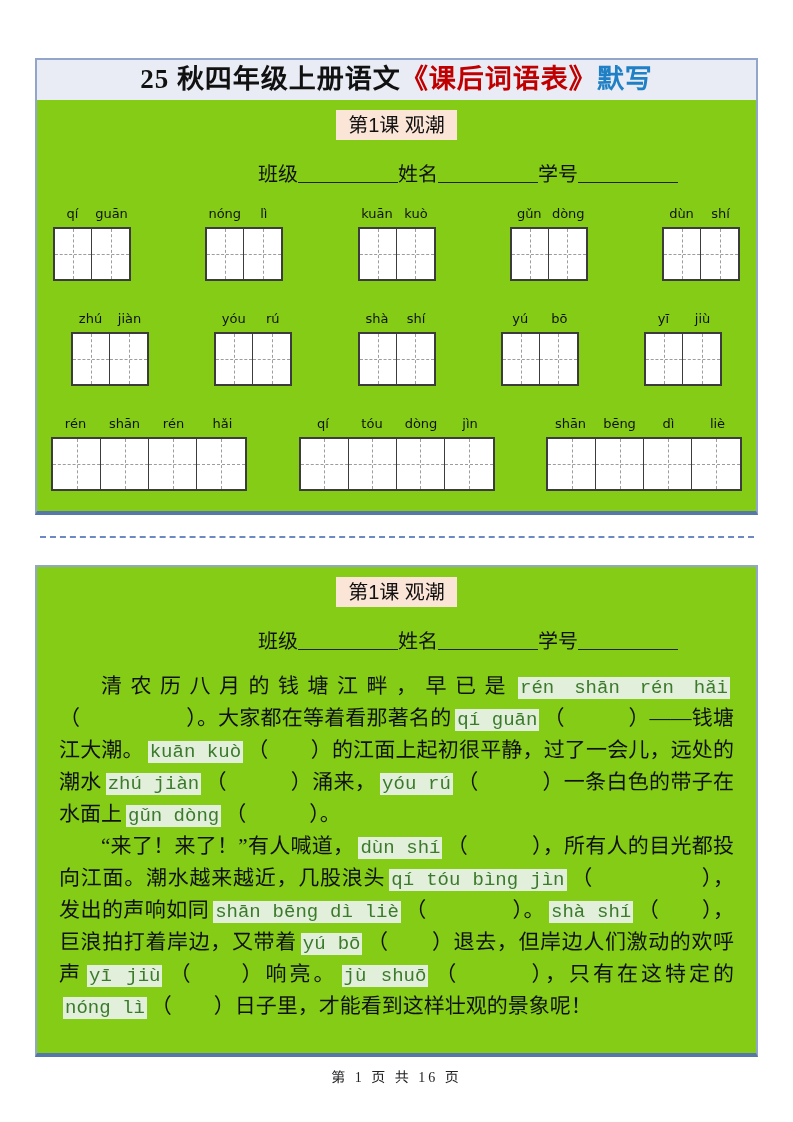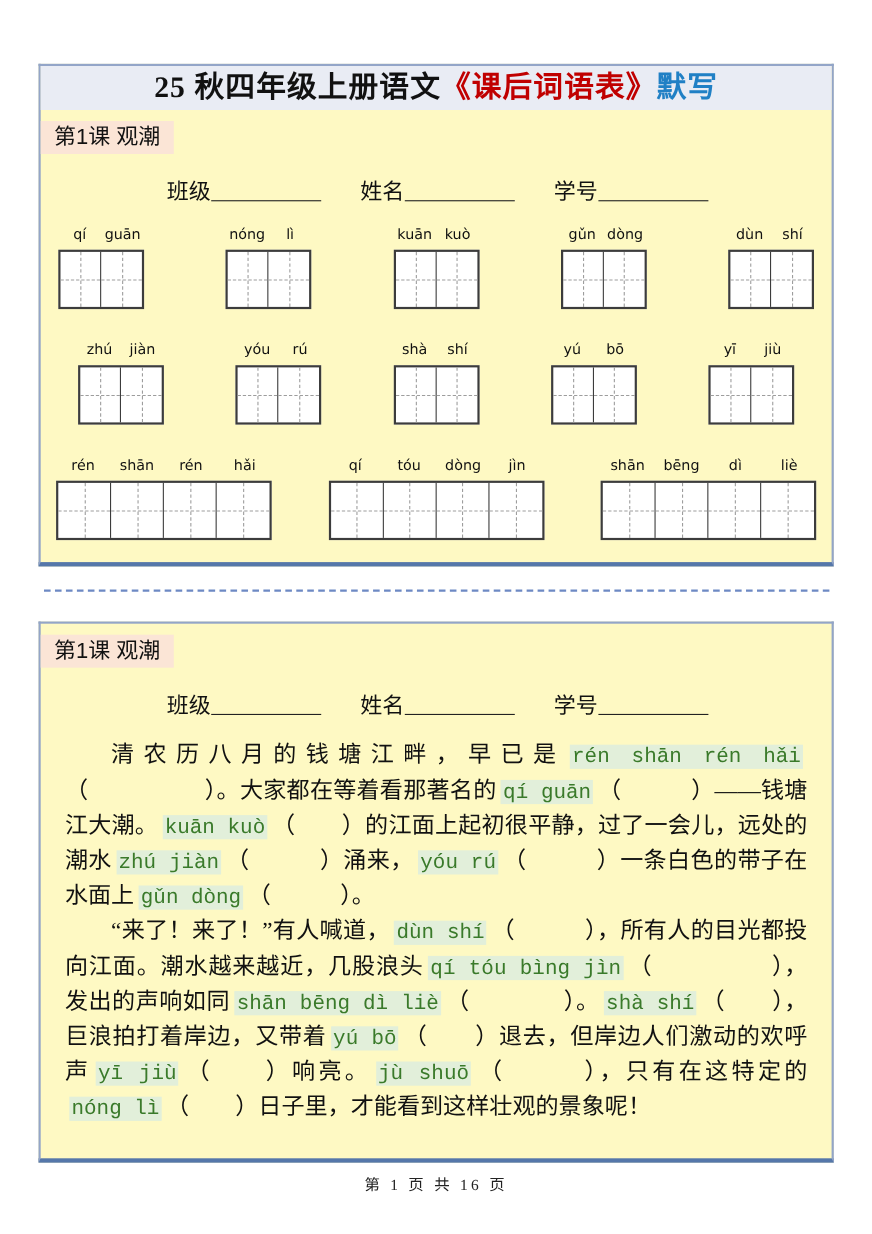--- a/index.html
+++ b/index.html
@@ -7,52 +7,52 @@
   body {
     width: 793px; height: 1122px;
     background: #ffffff;
     position: relative;
     font-family: "Liberation Serif", "DejaVu Serif", serif;
     color: #111;
   }
   .sheet {
     position: absolute;
     left: 35px; width: 723px;
-    background: #fef9c3;
+    background: #84cc16;
     border: 2px solid var(--box-border, #93a5c8);
     border-bottom: 4px solid var(--box-border-bottom, #5577aa);
   }
   #box1 { top: 58px;  height: 457px; }
   #box2 { top: 565px; height: 492px; }
   .separator {
     position: absolute; top: 536px; left: 40px; width: 714px;
     border-top: 2px dashed var(--separator-blue, #6d89c4);
   }
   .title-band {
     background: var(--band-bg, #e9ecf4);
     text-align: center;
     height: 40px; line-height: 38px;
     font-size: 27px; font-weight: bold;
     letter-spacing: 1px;
     white-space: nowrap;
   }
   .title-red  { color: var(--title-red, #c00000); }
   .title-blue { color: var(--title-blue, #2080c5); }
-  .lesson-wrap { margin-top: 10px; height: 32px; }
+  .lesson-wrap { text-align: center; margin-top: 10px; height: 32px; }
   .lesson-badge {
     display: inline-block;
     background: var(--badge-bg, #fbe5d6);
     font-family: "Liberation Sans", "DejaVu Sans", sans-serif;
     font-size: 20px; line-height: 30px;
     padding: 0 12px;
   }
   .fields {
-    display: flex; justify-content: center;
+    display: flex; justify-content: flex-end;
     margin-top: 16px; padding: 0 78px 0 80px;
-    font-size: 20px; height: 30px; gap: 36px;
+    font-size: 20px; height: 30px;
   }
   .field { white-space: nowrap; }
   .blank-line {
     display: inline-block; width: 100px; height: 20px;
     border-bottom: 1px solid #222;
     vertical-align: -2px;
   }
   
   .grid-area { padding: 0 10px; }
   .grid-row { display: flex; justify-content: space-between; }

